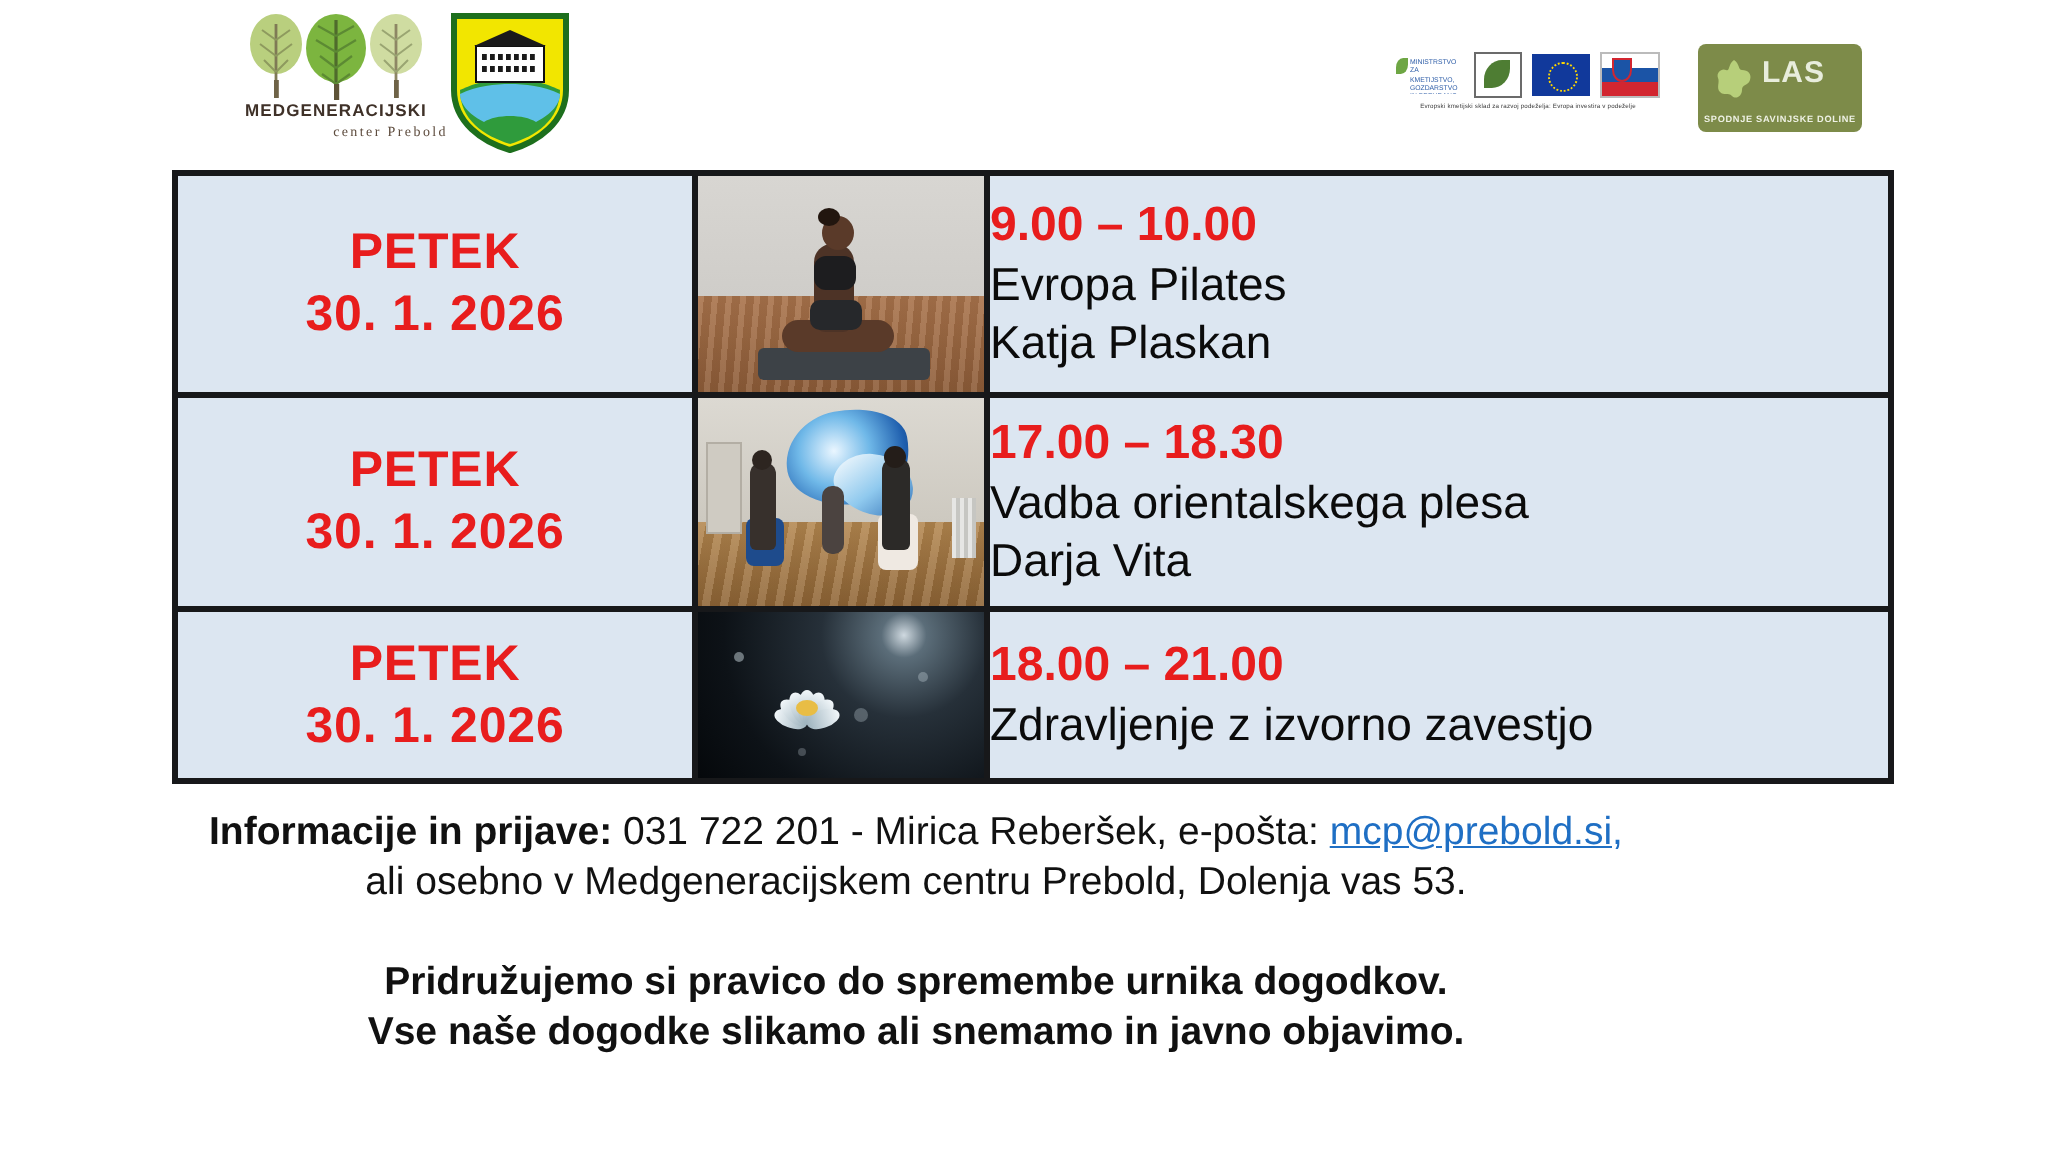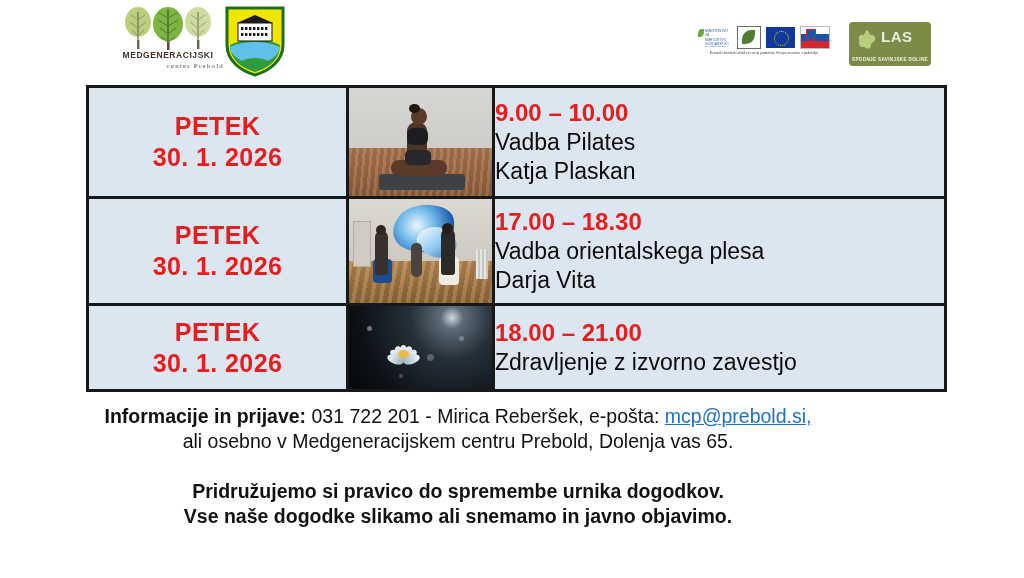--- a/index.html
+++ b/index.html
@@ -415,21 +415,21 @@
         <span class="legs"></span>
             <span class="body"></span>
             <span class="shorts"></span>
         <span class="top"></span>
             <span class="head"></span>
             <span class="bun"></span>
       </div>
     </td>
     <td class="info-cell">
       <div class="time-text">9.00 – 10.00</div>
-      <div class="act-text">Vadba Pilates</div>
+      <div class="act-text">Evropa Pilates</div>
       <div class="act-text">Katja Plaskan</div>
     </td>
   </tr>
   <tr class="row2">
     <td class="day-cell">
       <div class="day-text">PETEK</div>
       <div class="day-text">30. 1. 2026</div>
     </td>
     <td class="photo-cell">
       <div class="photo p2">
@@ -483,16 +483,16 @@
       <div class="act-text">Zdravljenje z izvorno zavestjo</div>
     </td>
   </tr>
 </tbody>
   </table>
 
 <div id="footer">
   <div class="line l1">
     <span class="b">Informacije in prijave:</span><span> 031 722 201 - Mirica Reberšek, e-pošta: </span><a class="mail" href="#">mcp@prebold.si,</a>
   </div>
-  <div class="line">ali osebno v Medgeneracijskem centru Prebold, Dolenja vas 65.</div>
+  <div class="line">ali osebno v Medgeneracijskem centru Prebold, Dolenja vas 53.</div>
   <div class="note">Pridružujemo si pravico do spremembe urnika dogodkov.</div>
   <div class="note" style="margin-top:0">Vse naše dogodke slikamo ali snemamo in javno objavimo.</div>
 </div>
 
 </body></html>

